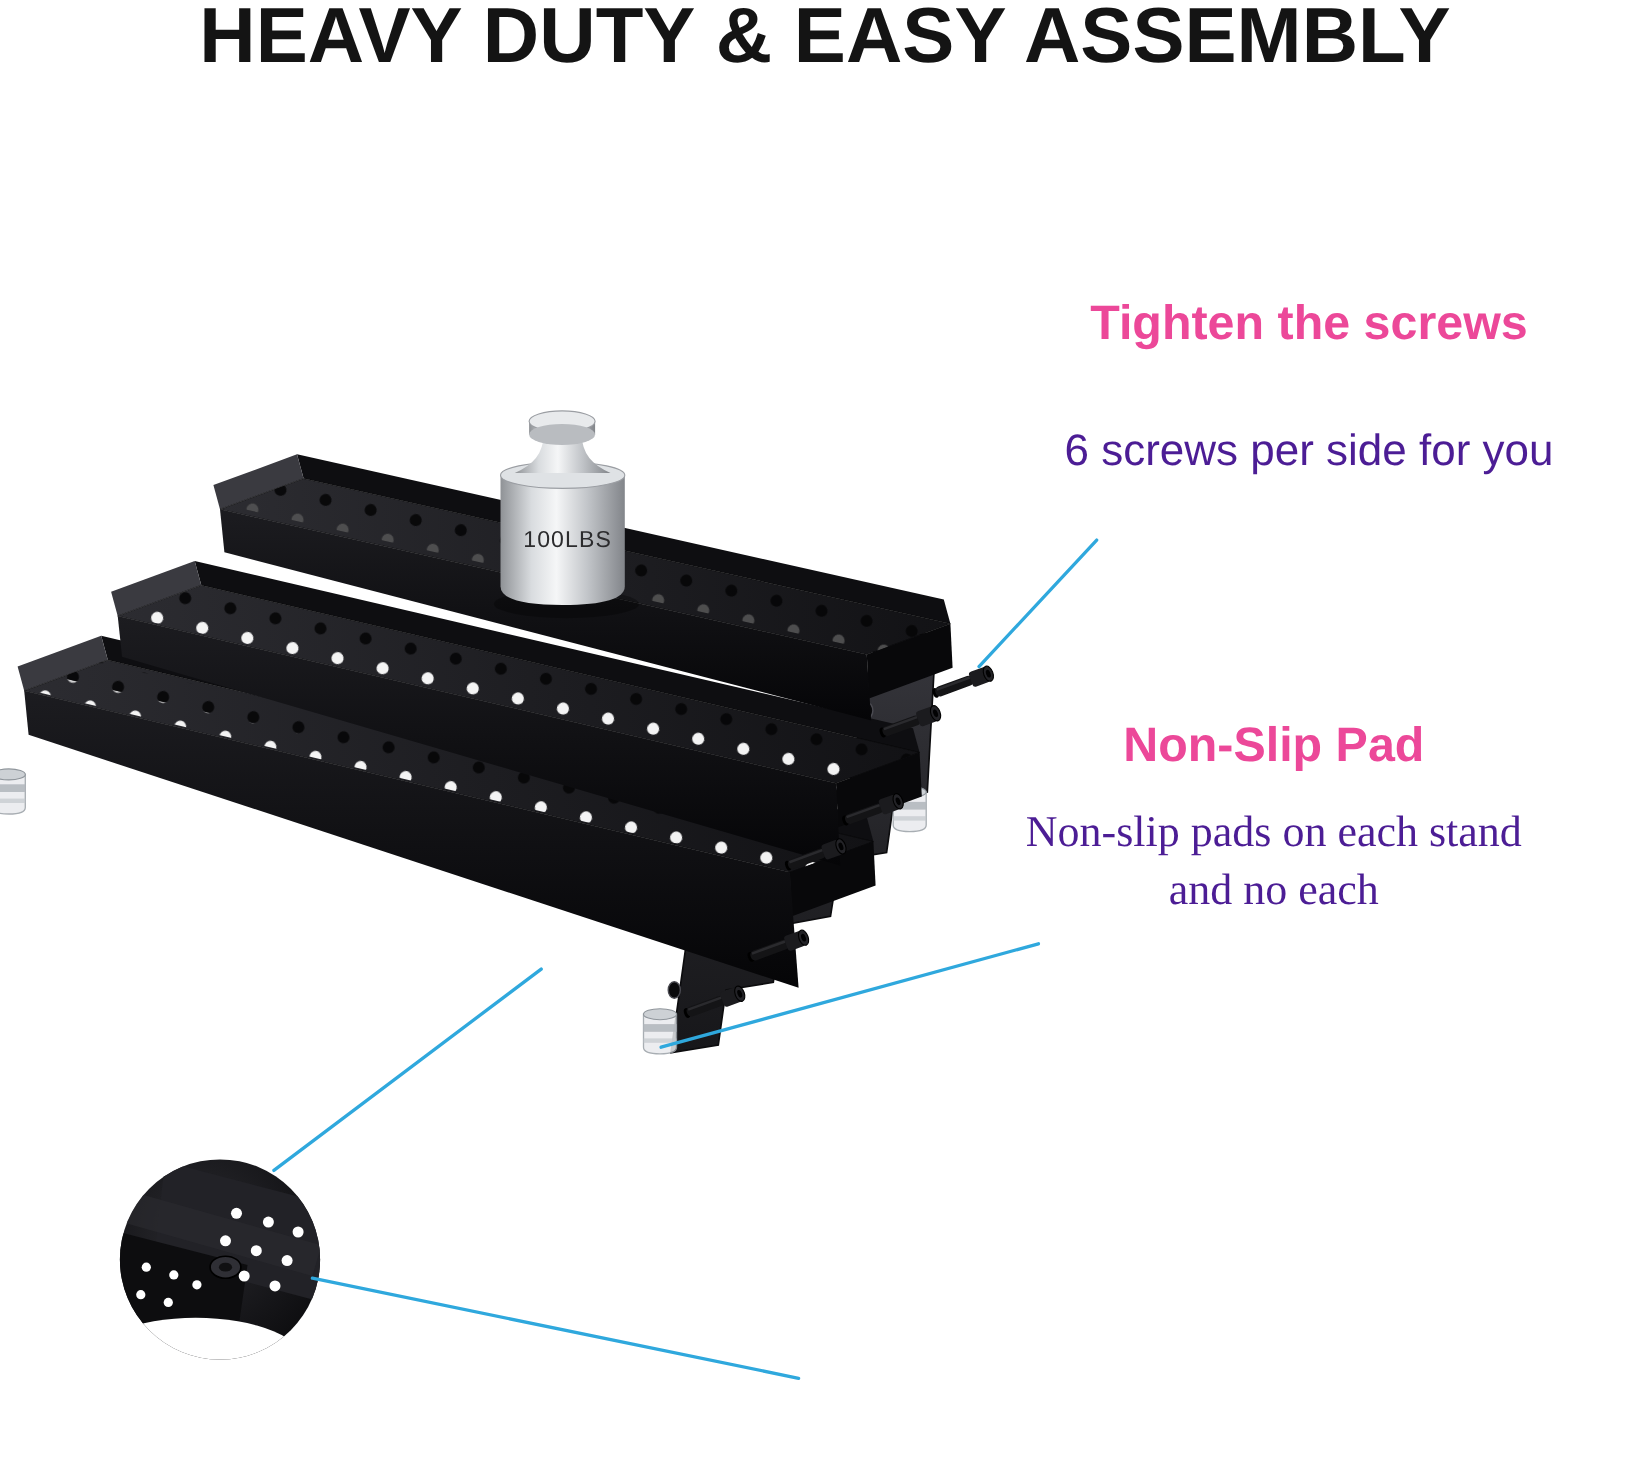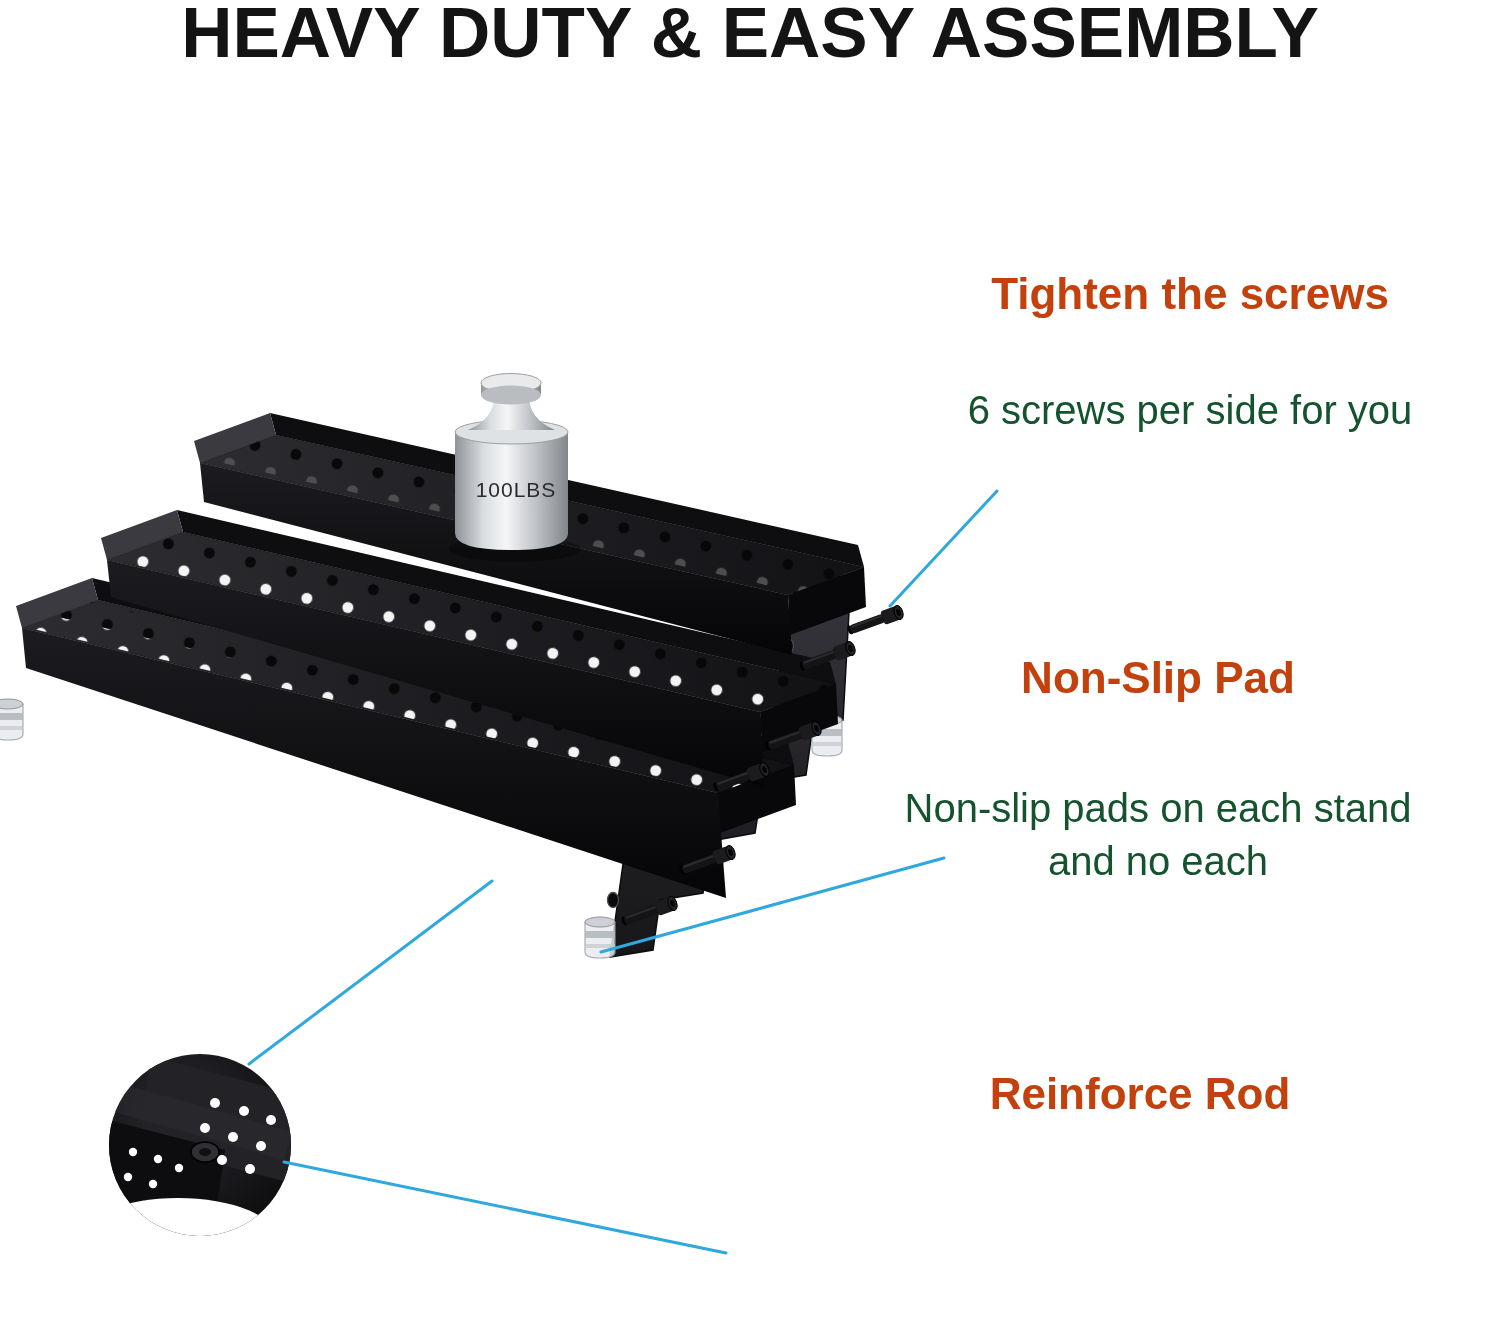--- a/index.html
+++ b/index.html
@@ -14,28 +14,28 @@
     position:absolute;left:0;right:0;top:-8px;
     text-align:center;
     font-size:71px;line-height:82px;
     font-weight:700;color:#141414;
     letter-spacing:0px;
     white-space:nowrap;
   }
   .callout{position:absolute;text-align:center;}
   .callout .heading{
     margin:0;font-size:44px;line-height:56px;
-    font-weight:700;color:#c2410c;white-space:nowrap;
+    font-weight:700;color:#ec4899;white-space:nowrap;
   }
-  .callout .body{font-size:40px;line-height:53px;color:#14532d;}
+  .callout .body{font-size:40px;line-height:53px;color:#4c1d95;}
   .callout .body div{white-space:nowrap;}
   #co-tighten{left:930px;top:266px;width:520px;}
   #co-tighten .body{margin-top:62px;}
   #co-nonslip{left:858px;top:650px;width:600px;}
-  #co-nonslip .body{margin-top:76px;}
+  #co-nonslip .body{margin-top:23px;font-family:Liberation Serif, serif;}
   #co-reinforce{left:790px;top:1066px;width:700px;}
   #co-reinforce .body{margin-top:56px;}
   svg{position:absolute;left:0;top:0;}
 </style>
 </head>
 <body>
 
 <div id="canvas">
 
   <svg width="1500" height="1337" viewBox="0 0 1500 1337">
@@ -209,16 +209,15 @@
 
   <div class="callout" id="co-nonslip">
     <h2 class="heading">Non-Slip Pad</h2>
     <div class="body">
       <div>Non-slip pads on each stand</div>
       <div>and no each</div>
     </div>
   </div>
 
   <div class="callout" id="co-reinforce">
-    <h2 class="heading">Reinforce Rod</h2>
   </div>
 
 </div>
 
 </body></html>

